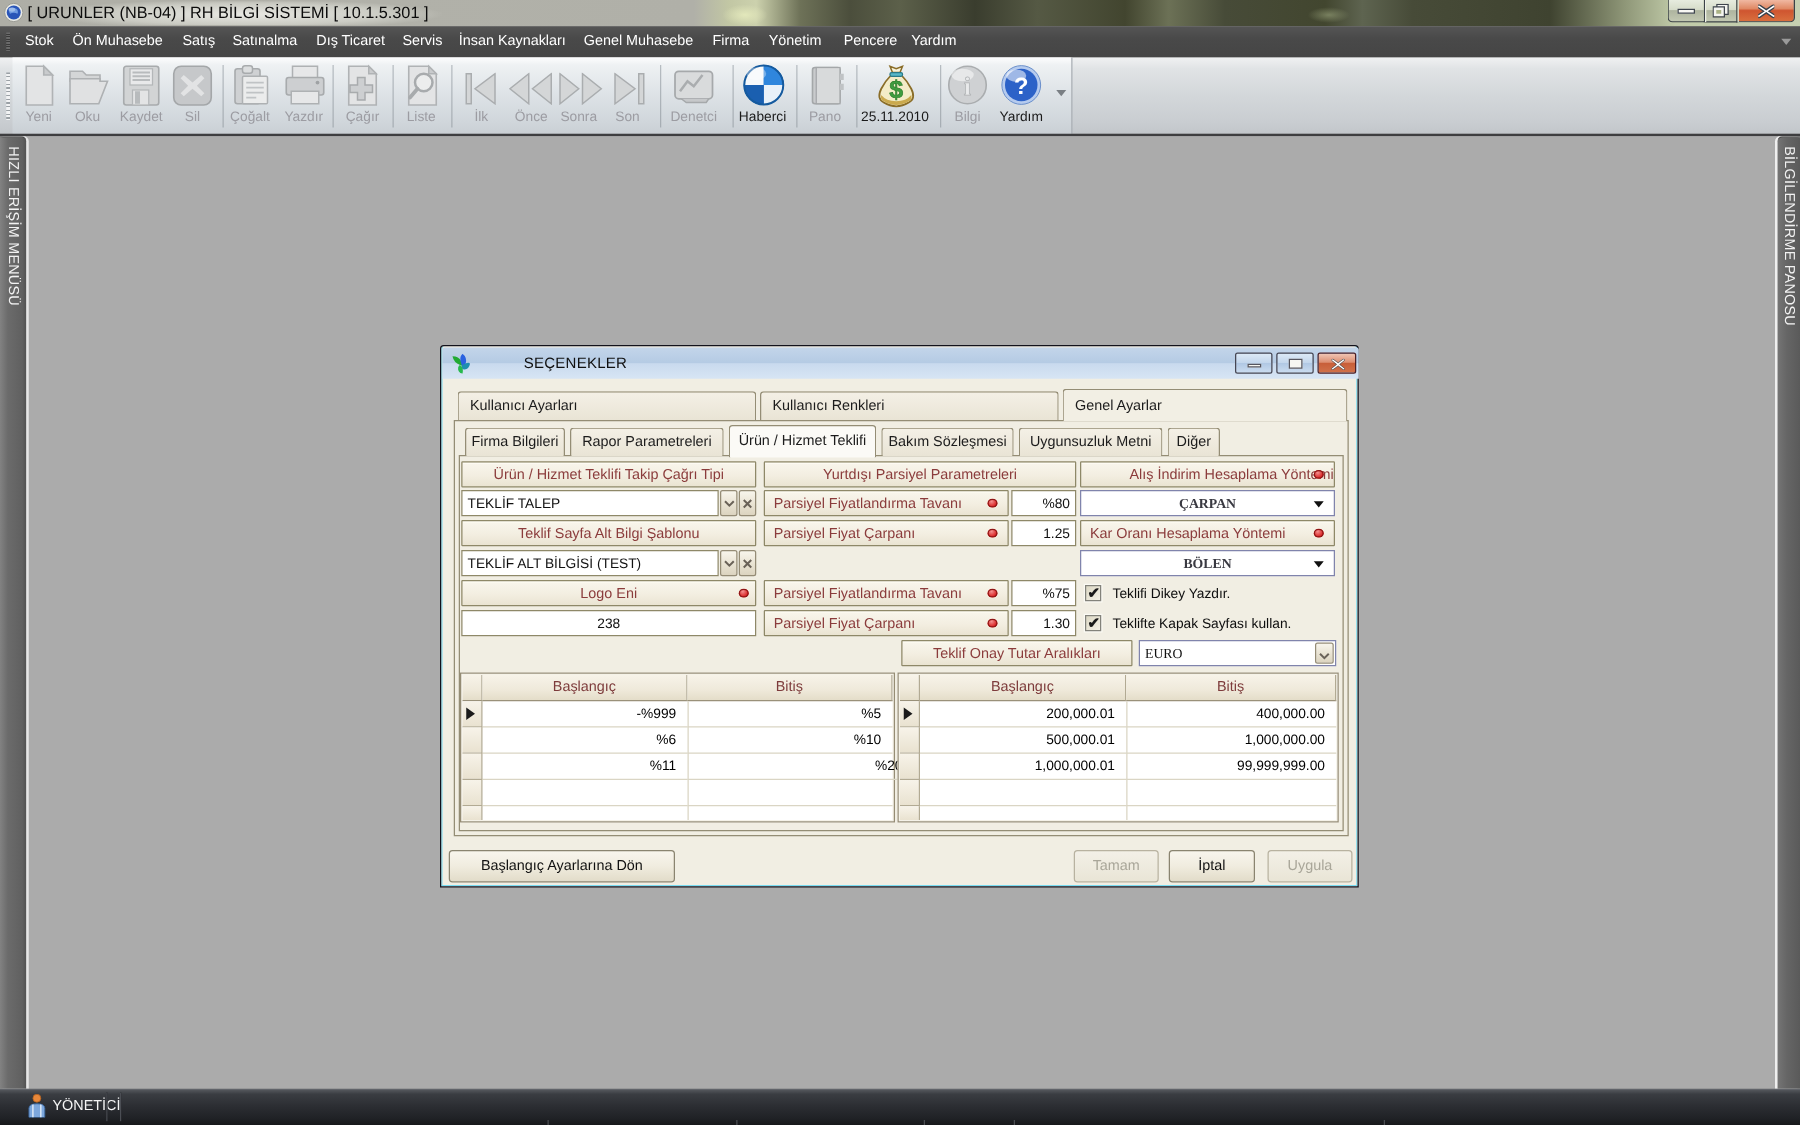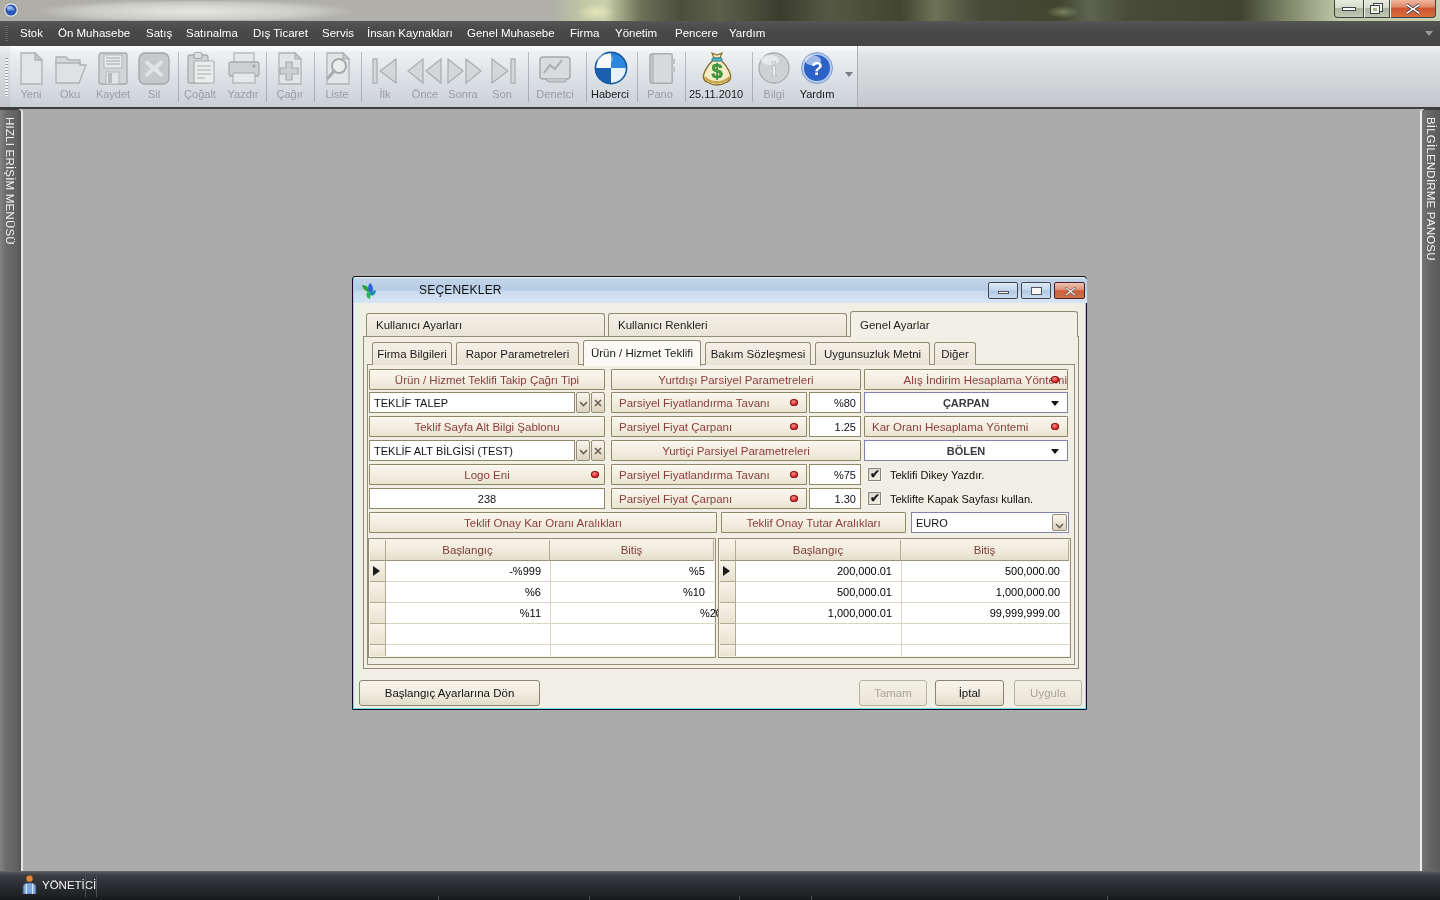--- a/index.html
+++ b/index.html
@@ -89,21 +89,21 @@
 #tab2c{top:63px;height:26px;background:#fbfaf6;z-index:5;line-height:25px;}
 #panel2{left:14px;top:87px;width:708px;height:301px;border:1px solid #948d75;background:#f1eee3;z-index:2;}
 
 
 .lbl{position:absolute;height:21px;border:1px solid #8e8868;border-radius:1px;
  background:linear-gradient(180deg,#f9f6ec 0%,#f3eee1 55%,#eae4d2 100%);
  box-shadow:inset 0 1px 0 #fffdf6;
  color:#8b3c3c;font-size:11.5px;text-align:center;line-height:20px;z-index:6;}
 .inp{position:absolute;height:21px;border:1px solid #8e8868;background:#fff;color:#111;
  font-size:11px;line-height:20px;padding:0 4px;z-index:6;}
-.inpb{border:1px solid #8084ac;}
+.inpb{border:1px solid #8084ac;font-family:Liberation Serif, serif;}
 .sbtn{position:absolute;height:21px;border:1px solid #958c76;border-radius:2px;
  background:linear-gradient(180deg,#f8f5ec 0%,#eae4d4 50%,#dcd4c0 100%);z-index:6;
  text-align:center;}
 .rdot{position:absolute;width:8px;height:7px;border-radius:50%;
  background:radial-gradient(circle at 40% 30%,#f49090,#da2828 60%,#941414);
  box-shadow:inset 0 0 0 1px #8d1616;z-index:7;}
 .chk{position:absolute;width:13px;height:13px;border:1px solid #83837b;background:linear-gradient(135deg,#dcd8c4,#f4f1e6);
  box-shadow:0 0 0 1px #fbfaf4;z-index:6;}
 .chkm{position:absolute;font-size:12px;font-weight:bold;color:#1a1a1a;z-index:7;}
 .ctext{position:absolute;font-size:11px;color:#0e0e0e;z-index:6;white-space:nowrap;}
@@ -124,20 +124,21 @@
 .dbtn{position:absolute;top:403px;height:26px;border:1px solid #8a8470;border-radius:3px;
  background:linear-gradient(180deg,#f8f5ed 0%,#f0ecdf 50%,#e2dcc9 100%);
  font-size:11.5px;color:#111;text-align:center;line-height:24px;z-index:6;}
 .dbtn.dis{color:#a9a699;border-color:#b8b2a0;background:linear-gradient(180deg,#f3f0e7,#e9e5d6);}
 </style></head>
 <body>
 <div id="screen">
 
  <div class="abs" id="titlebar"></div>
  <div class="abs" id="titleglow"></div>
+ <div class="abs" id="titletxt">[ URUNLER (NB-04) ] RH BİLGİ SİSTEMİ [ 10.1.5.301 ]</div>
  <svg class="abs" id="appico" viewBox="0 0 16 16">
    <circle cx="8" cy="8" r="7.3" fill="#e8e9e4" stroke="#9a9b94" stroke-width=".8"></circle>
    <circle cx="8" cy="8" r="5.6" fill="#2a55b8"></circle>
    <path d="M4 5 Q7 3.5 10 5 Q12 6.5 11 9 Q8 7.5 5 9 Q3.5 7 4 5Z" fill="#6f9ae0"></path>
    <ellipse cx="6.6" cy="5.6" rx="2.6" ry="1.7" fill="#a9c4ee" opacity=".8"></ellipse>
  </svg>
  <div class="abs wbtn" id="wmin">
       <div class="wg" style="width:14px;height:4px;background:#f8f8f4;border:1px solid #3e444c;"></div>
     </div>
  <div class="abs wbtn" id="wmax">
@@ -378,42 +379,40 @@
   <div class="rdot" style="left:238px;top:194px"></div>
   <div class="inp" style="left:16px;top:211px;width:236px;text-align:center">238</div>
 
   <div class="lbl" style="left:258px;top:92px;width:250px">Yurtdışı Parsiyel Parametreleri</div>
   <div class="lbl" style="left:258px;top:115px;width:196px;text-align:left;padding-left:7px">Parsiyel Fiyatlandırma Tavanı</div>
   <div class="rdot" style="left:437px;top:122px"></div>
   <div class="inp" style="left:456px;top:115px;width:52px;text-align:right">%80</div>
   <div class="lbl" style="left:258px;top:139px;width:196px;text-align:left;padding-left:7px">Parsiyel Fiyat Çarpanı</div>
   <div class="rdot" style="left:437px;top:146px"></div>
   <div class="inp" style="left:456px;top:139px;width:52px;text-align:right">1.25</div>
-  <div class="lbl" style="left:258px;top:163px;width:250px">Yurtiçi Parsiyel Parametreleri</div>
   <div class="lbl" style="left:258px;top:187px;width:196px;text-align:left;padding-left:7px">Parsiyel Fiyatlandırma Tavanı</div>
   <div class="rdot" style="left:437px;top:194px"></div>
   <div class="inp" style="left:456px;top:187px;width:52px;text-align:right">%75</div>
   <div class="lbl" style="left:258px;top:211px;width:196px;text-align:left;padding-left:7px">Parsiyel Fiyat Çarpanı</div>
   <div class="rdot" style="left:437px;top:218px"></div>
   <div class="inp" style="left:456px;top:211px;width:52px;text-align:right">1.30</div>
 
   <div class="lbl" style="left:511px;top:92px;width:204px;text-align:right;padding-left:19px">Alış İndirim Hesaplama Yöntemi</div>
   <div class="rdot" style="left:698px;top:99px"></div>
   <div class="inp inpb" style="left:511px;top:115px;width:204px;text-align:center;font-weight:bold;color:#3a3a42">ÇARPAN<span style="position:absolute;right:8px;top:8px;width:0;height:0;border:4px solid transparent;border-top:5px solid #111"></span></div>
   <div class="lbl" style="left:511px;top:139px;width:204px;text-align:left;padding-left:7px">Kar Oranı Hesaplama Yöntemi</div>
   <div class="rdot" style="left:698px;top:146px"></div>
   <div class="inp inpb" style="left:511px;top:163px;width:204px;text-align:center;font-weight:bold;color:#3a3a42">BÖLEN<span style="position:absolute;right:8px;top:8px;width:0;height:0;border:4px solid transparent;border-top:5px solid #111"></span></div>
   <div class="chk" style="left:515px;top:191px"></div>
   <div class="chkm" style="left:517px;top:190px">✔</div>
   <div class="ctext" style="left:537px;top:192px">Teklifi Dikey Yazdır.</div>
   <div class="chk" style="left:515px;top:215px"></div>
   <div class="chkm" style="left:517px;top:214px">✔</div>
   <div class="ctext" style="left:537px;top:216px">Teklifte Kapak Sayfası kullan.</div>
 
-  <div class="lbl" style="left:16px;top:235px;width:348px">Teklif Onay Kar Oranı Aralıkları</div>
   <div class="lbl" style="left:368px;top:235px;width:185px">Teklif Onay Tutar Aralıkları</div>
   <div class="inp inpb" style="left:558px;top:235px;width:158px">EURO</div>
   <div class="sbtn" style="left:699px;top:237px;width:15px;height:17px"><svg width="9" height="6" viewBox="0 0 9 6" style="margin-top:5px">
           <path d="M1 1 L4.5 4.5 L8 1" fill="none" stroke="#6a6258" stroke-width="1.6"></path>
         </svg></div>
 
   <div class="grid" id="grid1" style="left:15px;top:261px;width:348px;height:120px">
    <div class="ghead" style="left:1px;top:1px;width:16px"></div>
    <div class="ghead" style="left:17px;top:1px;width:164px">Başlangıç</div>
    <div class="ghead" style="left:181px;top:1px;width:164px">Bitiş</div>
@@ -432,21 +431,21 @@
    <div class="gsel" style="left:1px;top:106px;height:11px;border-bottom:none"></div>
    <div class="gvline" style="left:181px;top:22px;height:95px"></div>
    <div class="garr" style="left:4px;top:27px"></div>
   </div>
   <div class="grid" id="grid2" style="left:365px;top:261px;width:353px;height:120px">
    <div class="ghead" style="left:1px;top:1px;width:16px"></div>
    <div class="ghead" style="left:17px;top:1px;width:165px">Başlangıç</div>
    <div class="ghead" style="left:182px;top:1px;width:168px">Bitiş</div>
    <div class="gsel" style="left:1px;top:22px;height:21px"></div>
    <div class="gcell" style="left:17px;top:22px;width:165px">200,000.01</div>
-   <div class="gcell" style="left:182px;top:22px;width:168px">500,000.00</div>
+   <div class="gcell" style="left:182px;top:22px;width:168px">400,000.00</div>
    <div class="gsel" style="left:1px;top:43px;height:21px"></div>
    <div class="gcell" style="left:17px;top:43px;width:165px">500,000.01</div>
    <div class="gcell" style="left:182px;top:43px;width:168px">1,000,000.00</div>
    <div class="gsel" style="left:1px;top:64px;height:21px"></div>
    <div class="gcell" style="left:17px;top:64px;width:165px">1,000,000.01</div>
    <div class="gcell" style="left:182px;top:64px;width:168px">99,999,999.00</div>
    <div class="gsel" style="left:1px;top:85px;height:21px"></div>
    <div class="gcell" style="left:17px;top:85px;width:165px"></div>
    <div class="gcell" style="left:182px;top:85px;width:168px"></div>
    <div class="gsel" style="left:1px;top:106px;height:11px;border-bottom:none"></div>

